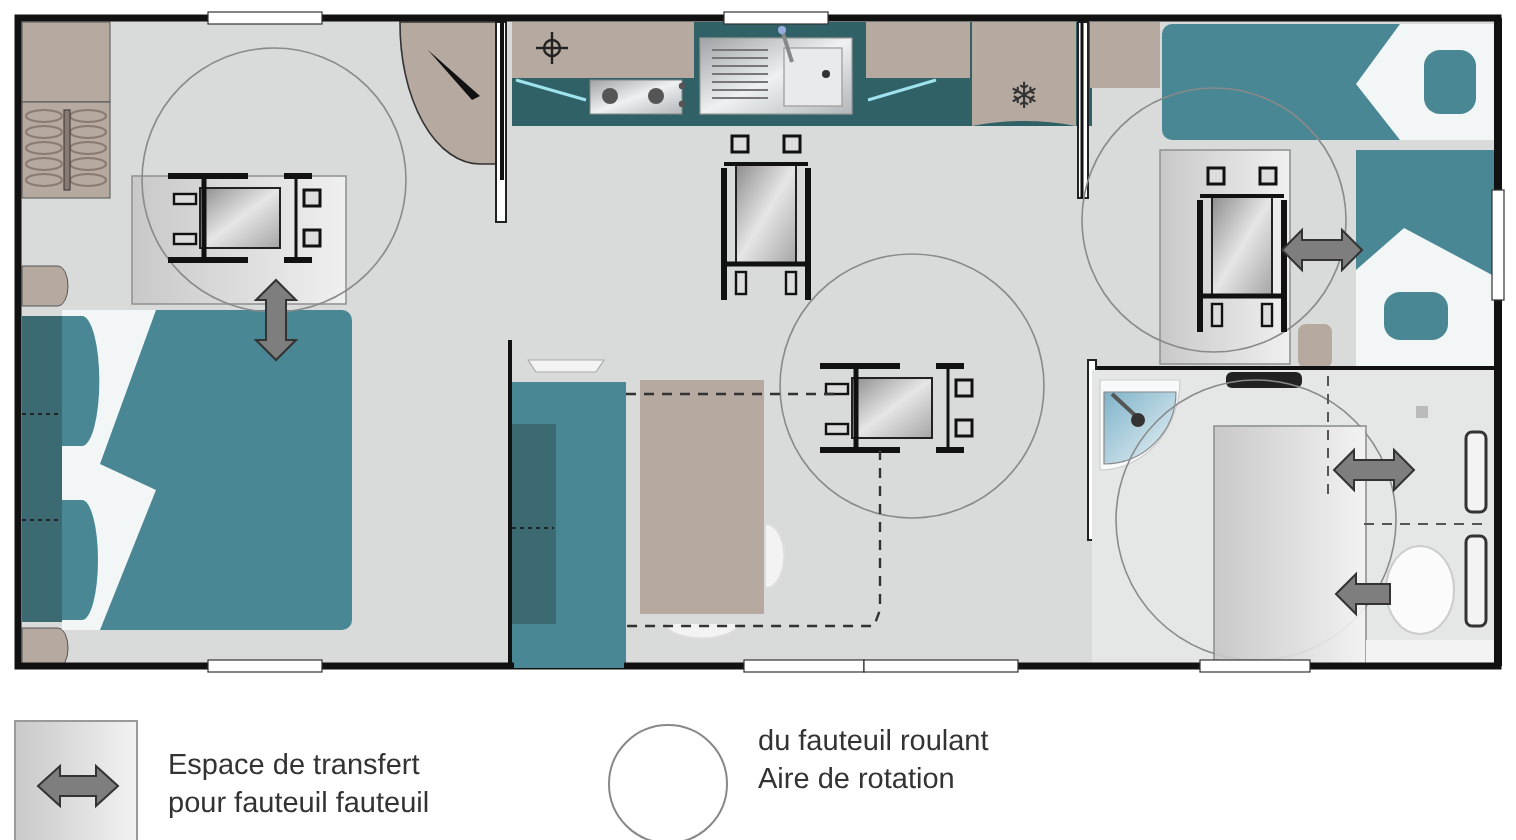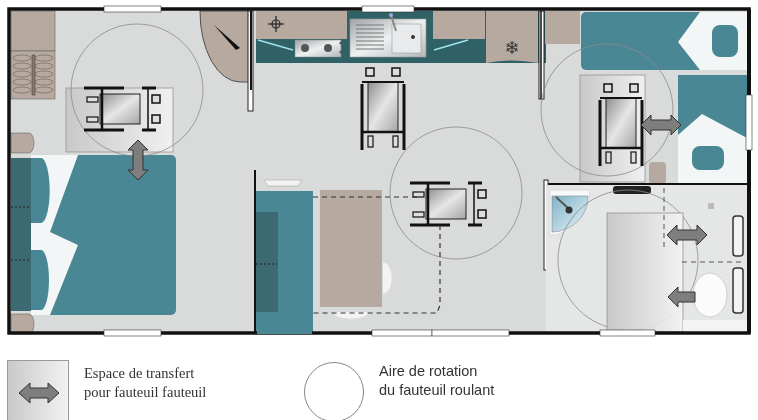--- a/index.html
+++ b/index.html
@@ -220,22 +220,22 @@
   <rect x="746" y="95" width="6" height="55" fill="#fff" stroke="#333" stroke-width="0.6"></rect>
   <rect x="257" y="330" width="55" height="4" fill="#4a8794"></rect>
 </svg>
 
 <div class="legend">
   <div class="legend-box">
     <svg width="60" height="61" viewBox="0 0 60 61">
       <polygon points="11,32 22,22 22,27 40,27 40,22 51,32 40,42 40,37 22,37 22,42" fill="#7e7e7e" stroke="#333" stroke-width="1"></polygon>
     </svg>
   </div>
-  <div class="legend-text" style="left:84px;top:24px;font-family:Liberation Serif, serif;">
+  <div class="legend-text" style="left:84px;top:34px;">
     <div>Espace de transfert</div>
     <div>pour fauteuil fauteuil</div>
   </div>
   <div class="legend-circle"></div>
   <div class="legend-text" style="left:379px;top:22px;">
+    <div>du fauteuil roulant</div>
     <div>Aire de rotation</div>
-    <div>du fauteuil roulant</div>
   </div>
 </div>
 
 </body></html>

